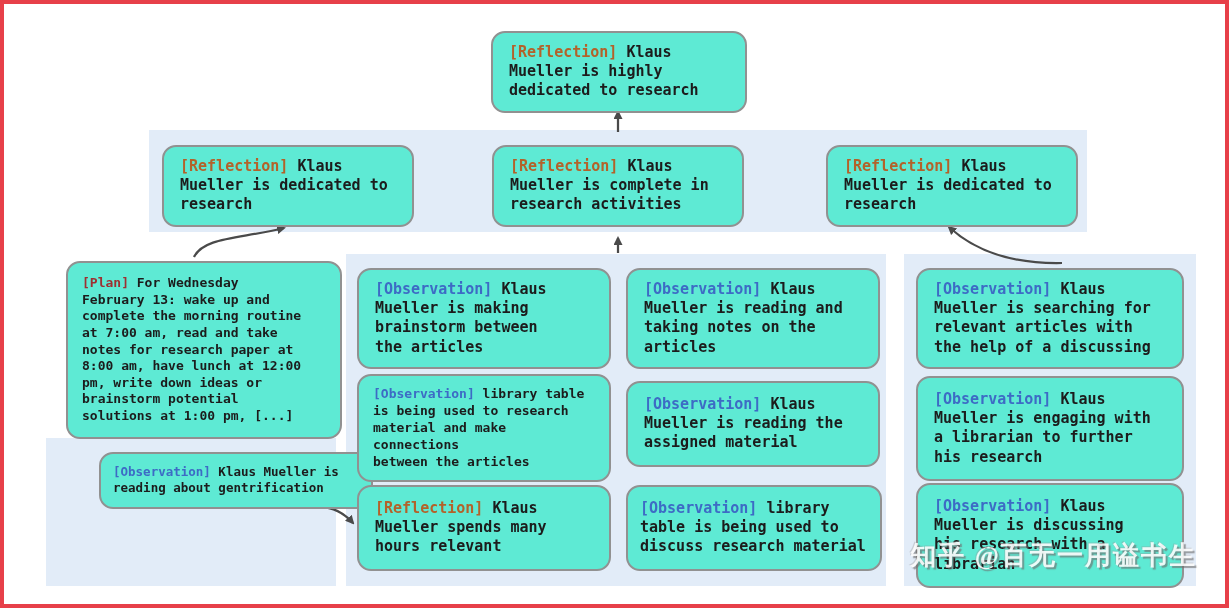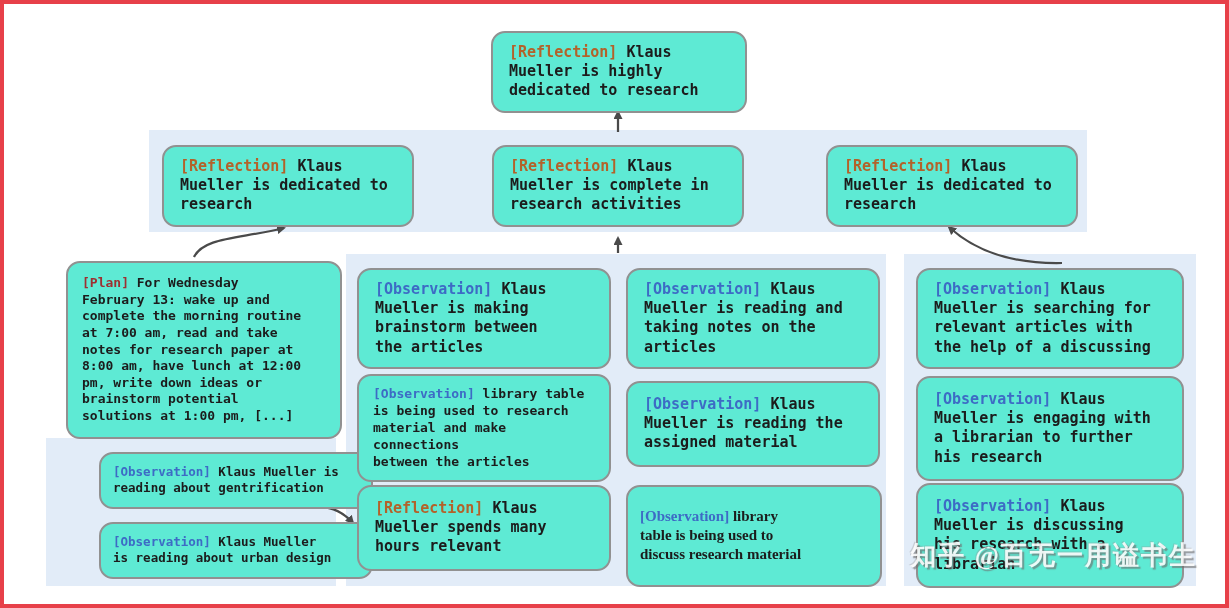--- a/index.html
+++ b/index.html
@@ -60,21 +60,21 @@
 
   .n-obs-connections      { left: 353px; top: 264px; width: 254px; }
   .n-obs-library-research {
     left: 353px; top: 370px; width: 254px;
     font-size: 13px; line-height: 1.3; padding: 10px 14px;
   }
   .n-ref-hours            { left: 353px; top: 481px; width: 254px; padding: 12px 16px; }
 
   .n-obs-notes            { left: 622px; top: 264px; width: 254px; }
   .n-obs-assigned         { left: 622px; top: 377px; width: 254px; padding: 12px 16px; }
-  .n-obs-library-discuss  { left: 622px; top: 481px; width: 256px; padding: 20px 12px; font-family: Liberation Serif, serif; }
+  .n-obs-library-discuss  { left: 622px; top: 481px; width: 256px; padding: 12px 12px; }
 
   .n-obs-searching  { left: 912px; top: 264px; width: 268px; }
   .n-obs-engaging   { left: 912px; top: 372px; width: 268px; padding: 12px 16px; }
   .n-obs-discussing { left: 912px; top: 479px; width: 268px; padding: 12px 16px; }
 
   .connectors {
     position: absolute;
     left: 0; top: 0;
     width: 1229px; height: 608px;
     pointer-events: none;
@@ -136,22 +136,20 @@
 complete the morning routine
 at 7:00 am, read and take
 notes for research paper at
 8:00 am, have lunch at 12:00
 pm, write down ideas or
 brainstorm potential
 solutions at 1:00 pm, [...]</span></div>
 
   <div class="node n-obs-gentrification"><span class="tag-observation">[Observation]</span><span> Klaus Mueller is
 reading about gentrification</span></div>
-  <div class="node n-obs-urban"><span class="tag-observation">[Observation]</span><span> Klaus Mueller
-is reading about urban design</span></div>
 
   <div class="node n-obs-connections"><span class="tag-observation">[Observation]</span><span> Klaus
 Mueller is making
 brainstorm between
 the articles</span></div>
   <div class="node n-obs-library-research"><span class="tag-observation">[Observation]</span><span> library table
 is being used to research
 material and make connections
 between the articles</span></div>
   <div class="node n-ref-hours"><span class="tag-reflection">[Reflection]</span><span> Klaus

